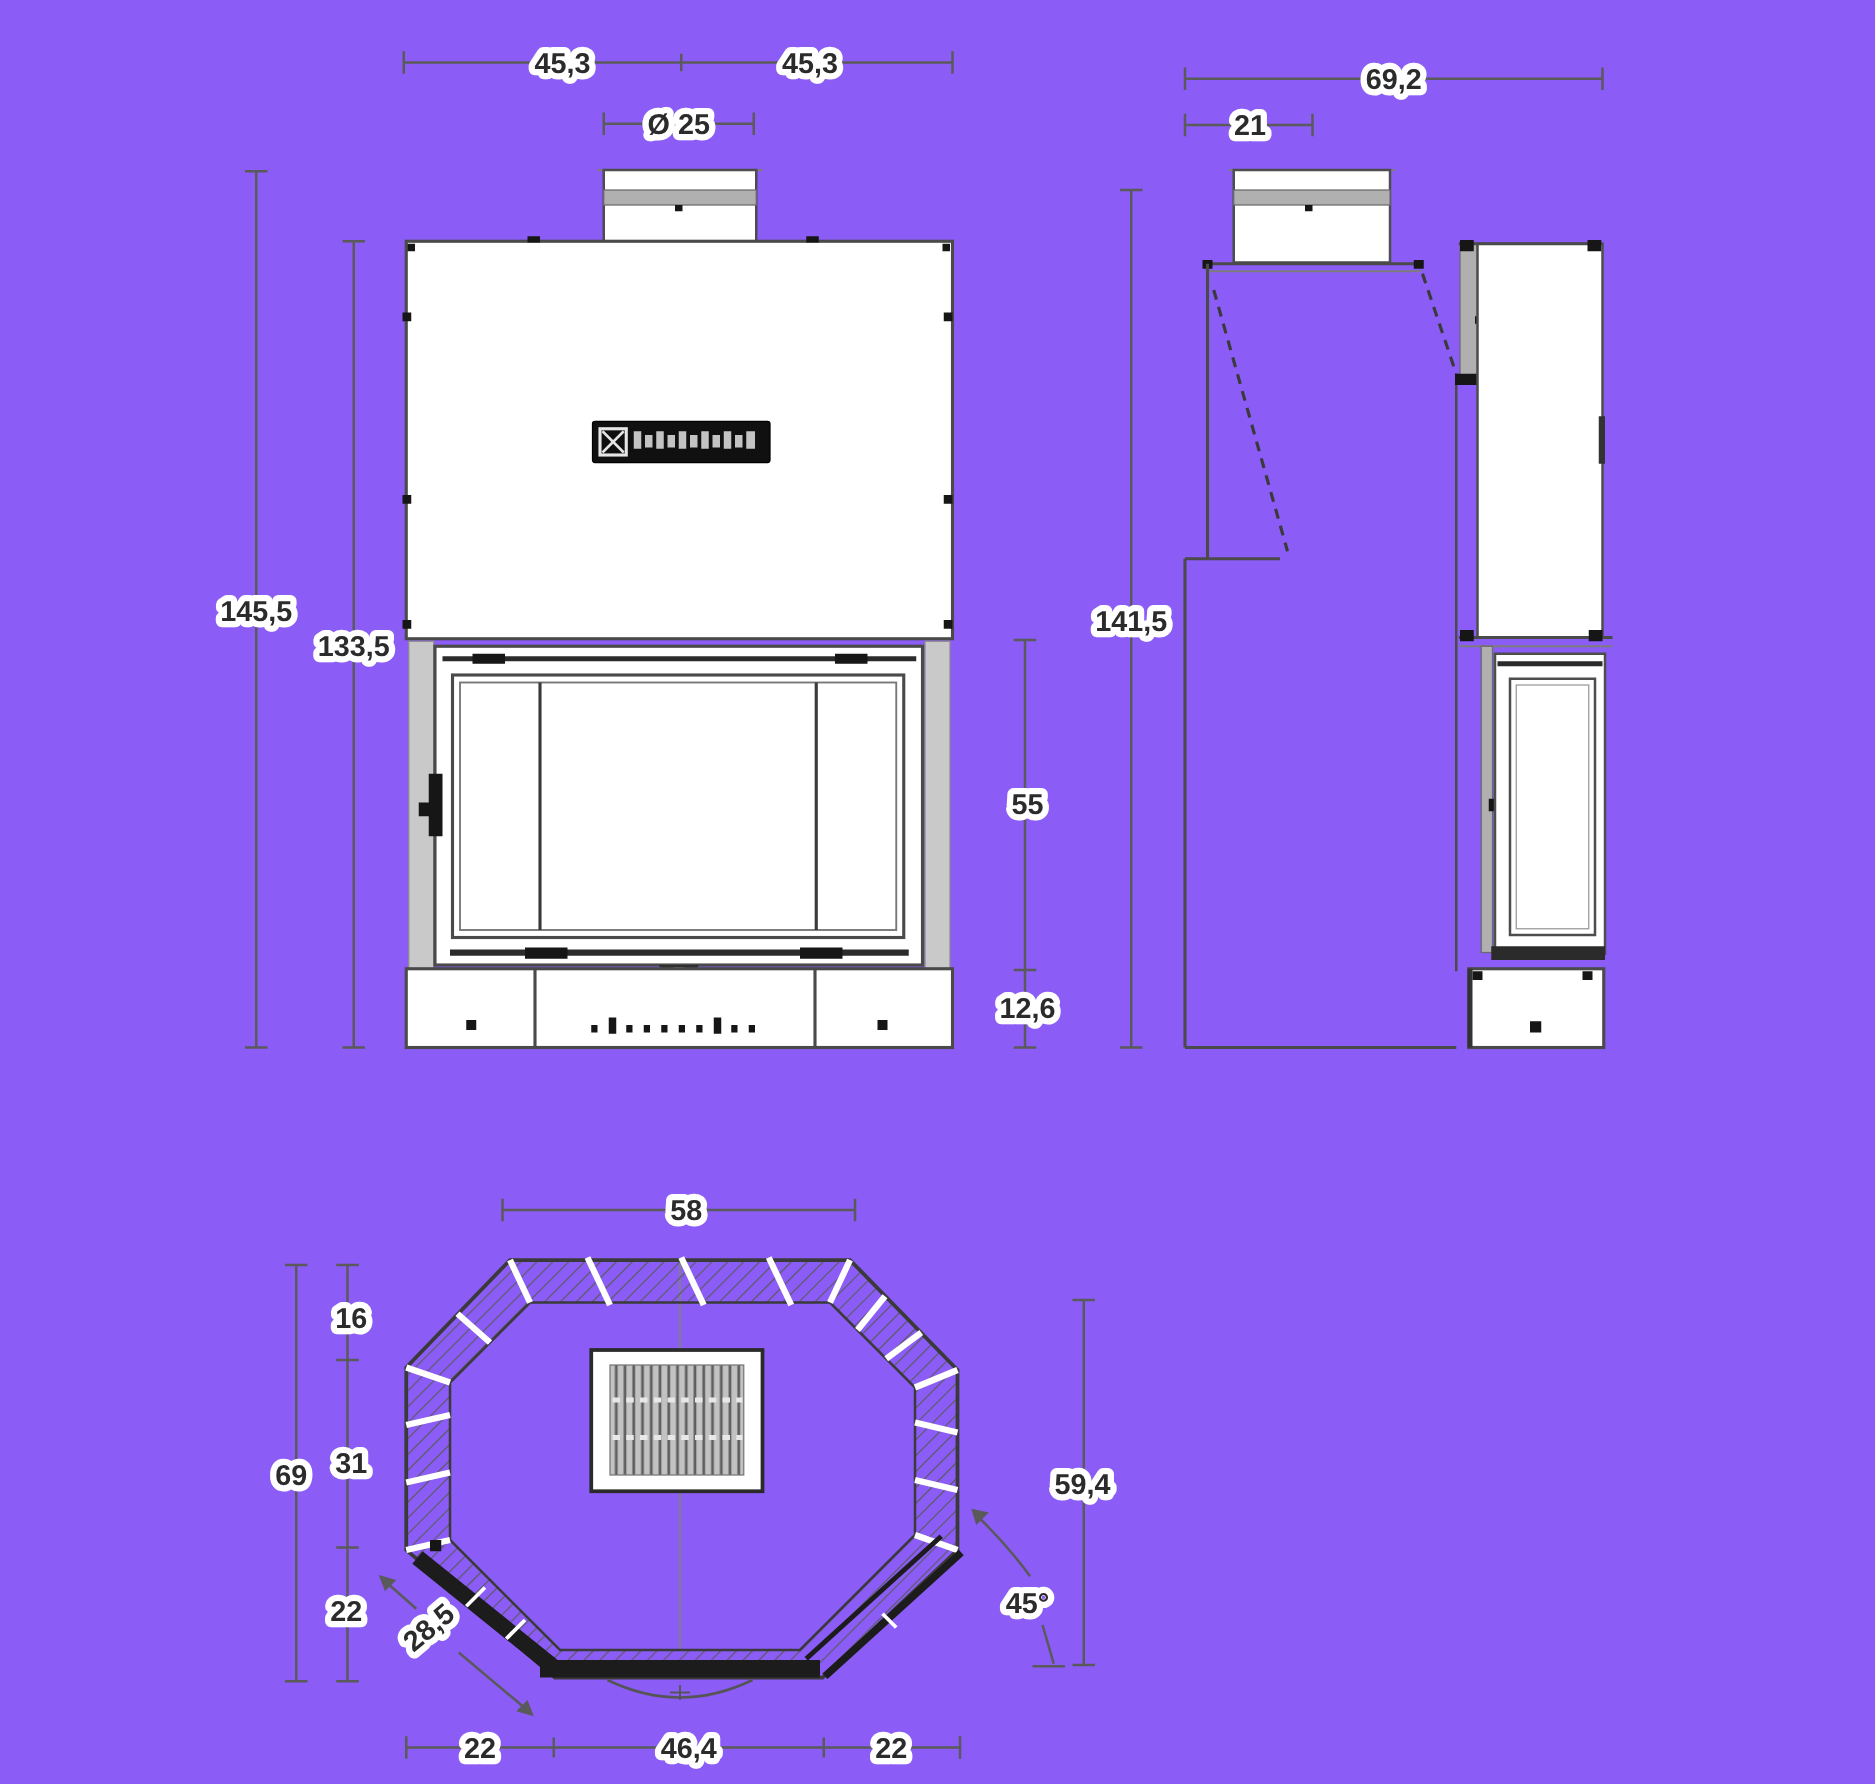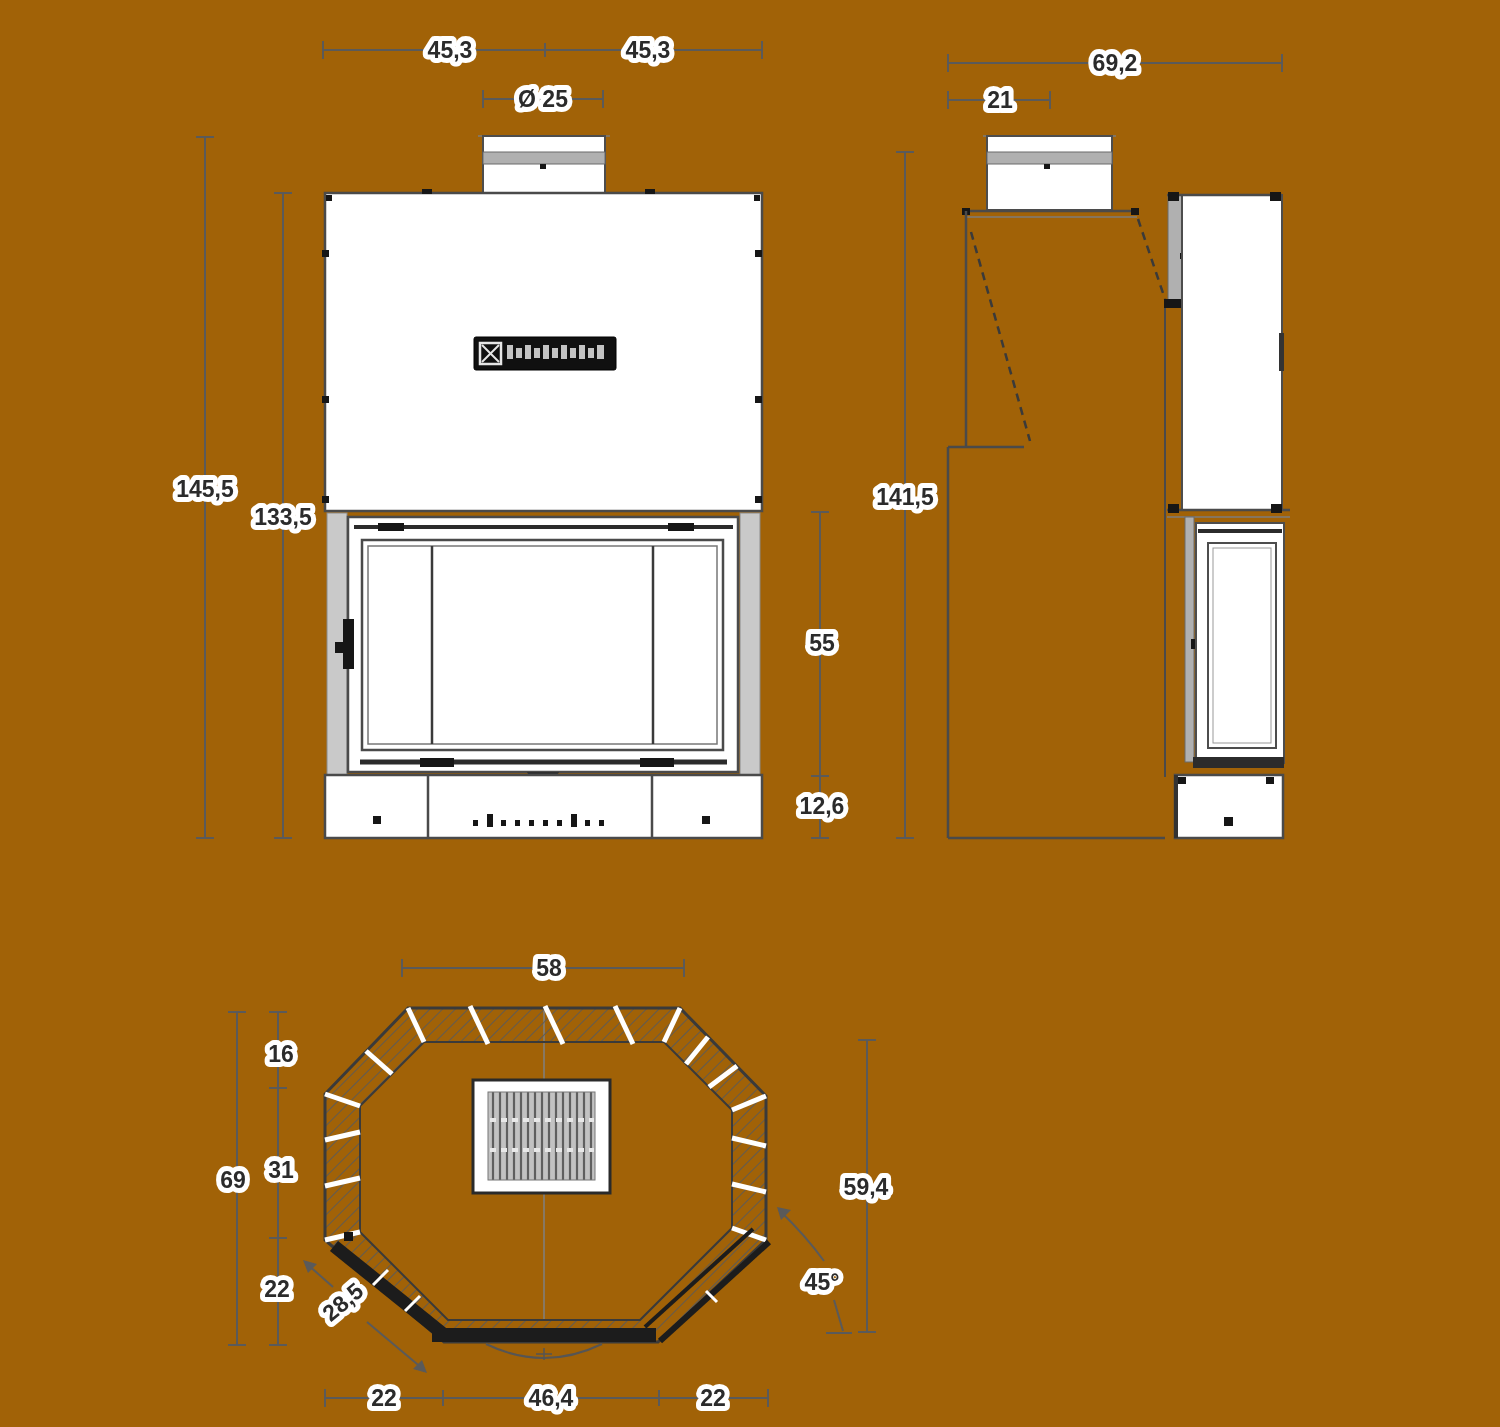--- a/index.html
+++ b/index.html
@@ -1,16 +1,16 @@
 <!DOCTYPE html>
 <html><head>
 <meta charset="utf-8">
 <style>
   html,body { margin:0; padding:0; background:#ffffff; }
-  .stage { position:relative; width:1500px; height:1427px; background:#a16207; overflow:hidden; }
+  .stage { position:relative; width:1500px; height:1427px; background:#8b5cf6; overflow:hidden; }
   svg { display:block; font-family:"Liberation Sans", sans-serif; }
   .dl   { stroke:#5a5a5a; stroke-width:2; fill:none; }
   .thin { stroke:#7c7c7c; stroke-width:1.5; fill:none; }
   .med  { stroke:#4a4a4a; stroke-width:2.5; fill:none; }
   .shape  { fill:#ffffff; stroke:#4d4d4d; stroke-width:2; }
   .shapeM { fill:#ffffff; stroke:#4a4a4a; stroke-width:2.5; }
   .mk   { fill:#161616; }
   .dash { stroke:#3a3a3a; stroke-width:2.5; stroke-dasharray:8 6; fill:none; }
   .gray { fill:#b0b0b0; stroke:#6a6a6a; stroke-width:1; }
   .col  { fill:#c9c9c9; stroke:#8a8a8a; stroke-width:1; }

